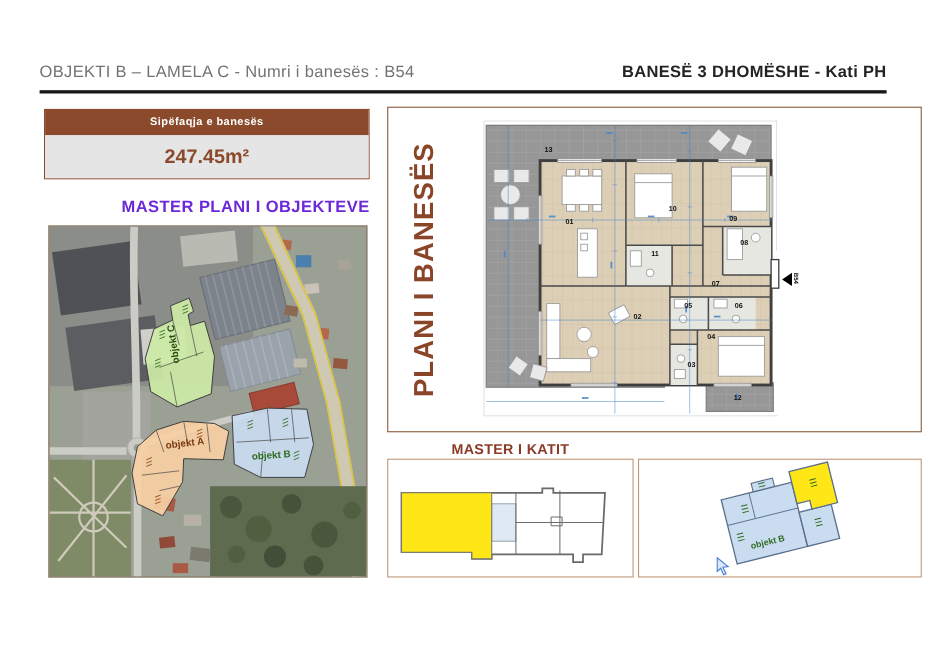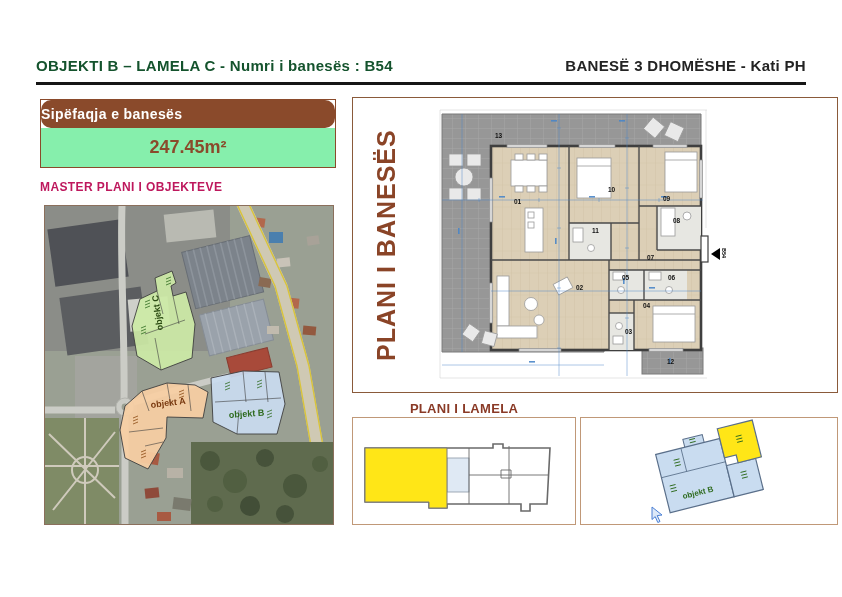--- a/index.html
+++ b/index.html
@@ -1,29 +1,29 @@
 <!DOCTYPE html>
 <html><head>
 <meta charset="utf-8">
 <style>
   html,body{margin:0;padding:0;background:#fff;}
   .page{position:relative;width:842px;height:597px;background:#fff;overflow:hidden;
         font-family:"Liberation Sans",sans-serif;color:#222;}
   
-  .hdr-left{position:absolute;left:36px;top:57px;font-size:15px;font-weight:bold;color:#14532d;letter-spacing:.3px;}
+  .hdr-left{position:absolute;left:36px;top:57px;font-size:15px;font-weight:normal;color:#737373;letter-spacing:.3px;}
   .hdr-right{position:absolute;right:36px;top:57px;font-size:15px;font-weight:bold;color:#232323;letter-spacing:.3px;margin-left:16px;}
   .hdr-rule{position:absolute;left:36px;right:36px;top:82px;height:3px;background:#161616;}
   
   .area-box{position:absolute;left:40px;top:99px;width:296px;border:1px solid #8a4a2b;box-sizing:border-box;}
-  .area-box .bar{background:#8a4a2b;color:#fff;font-size:14px;font-weight:bold;text-align:left;
-                 padding:6px 0;letter-spacing:.4px;border-radius:10px;}
-  .area-box .val{background:#86efac;color:#8a4a2b;font-size:18px;font-weight:bold;text-align:center;padding:9px 16px;}
-  
-  .mp-title{position:absolute;left:40px;top:180px;width:296px;text-align:left;font-size:12px;
-            font-weight:bold;color:#be185d;letter-spacing:.4px;}
+  .area-box .bar{background:#8a4a2b;color:#fff;font-size:10px;font-weight:bold;text-align:center;
+                 padding:6px 0;letter-spacing:.4px;}
+  .area-box .val{background:#e5e5e5;color:#8a4a2b;font-size:18px;font-weight:bold;text-align:center;padding:9px 16px;}
+  
+  .mp-title{position:absolute;left:40px;top:180px;width:296px;text-align:right;font-size:15px;
+            font-weight:bold;color:#6d28d9;letter-spacing:.4px;}
   .map{position:absolute;left:44px;top:205px;width:288px;height:318px;border:1px solid #8b6f5c;
        box-sizing:content-box;background:#9aa093;}
   
   .apt-panel{position:absolute;left:352px;top:97px;width:486px;height:296px;border:1px solid #8a5a3a;
              box-sizing:border-box;background:#fff;}
   .apt-title{position:absolute;left:4px;top:0;height:100%;width:58px;display:flex;align-items:center;justify-content:center;
              writing-mode:vertical-rl;transform:rotate(180deg);font-size:25px;font-weight:bold;color:#8a4427;letter-spacing:1px;}
   .apt-svg{position:absolute;left:86px;top:10px;}
   
   .small-title{position:absolute;top:401px;text-align:center;font-size:13px;font-weight:bold;color:#8a3a26;letter-spacing:.3px;}
@@ -316,21 +316,21 @@
         <text x="56" y="30">13</text>
       </g>
 
       <g>
         <polygon points="272,146 281,140 281,152" fill="#000"></polygon>
         <text x="283" y="140" font-size="5.5" font-weight="bold" fill="#000" transform="rotate(90 283 140)">B54</text>
       </g>
     </svg>
   </div>
 
-  <div class="small-title t-katit">PLANI I LAMELA</div>
+  <div class="small-title t-katit">MASTER I KATIT</div>
   <div class="panel p-katit">
     <svg width="222" height="106" viewBox="0 0 222 106">
       <path d="M12,30 H140 V26 H150 V30 H197 L194,86 H177 V93 H168 V86 H94 V90 H76 V84 H12 Z" fill="#ffffff" stroke="#6a6a6a" stroke-width="1.6"></path>
       <rect x="94" y="40" width="22" height="34" fill="#dfe9f4" stroke="#8a97a5" stroke-width="0.8"></rect>
       <path d="M116,30 V86 M156,28 V86 M116,57 H195 M148,52 h10 v8 h-10 z" stroke="#6a6a6a" stroke-width="0.9" fill="none"></path>
       <path d="M12,30 H94 V90 H76 V84 H12 Z" fill="#ffe617" stroke="#7a7a7a" stroke-width="1"></path>
     </svg>
   </div>
 
   <div class="panel p-ndert">

